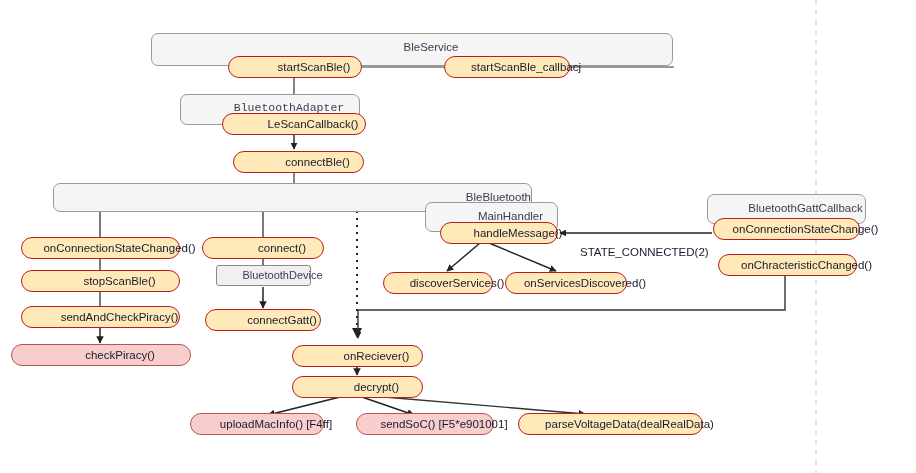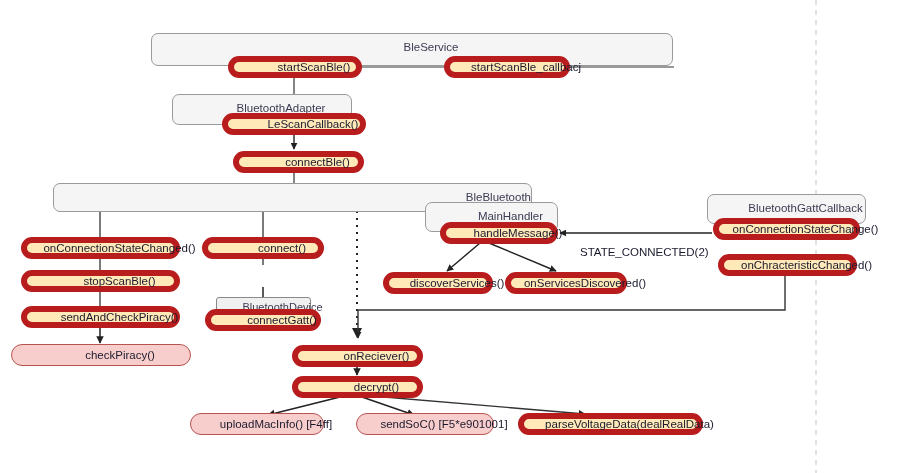--- a/index.html
+++ b/index.html
@@ -33,21 +33,21 @@
     justify-content: center;
     text-align: center;
     color: #1a1a2e;
     line-height: 1.1;
     white-space: nowrap;
     padding-left: 38px;
   }
   
   .pill {
     background: #ffe9b8;
-    border: 6px solid #b91c1c;
+    border: 1px solid #b91c1c;
     border-radius: 11px;
     font-size: 11.5px;
     height: 22px;
   }
   
   .pill.alert {
     background: #f8cecc;
     border: 1px solid #b85450;
     justify-content: center;
   }
@@ -126,21 +126,21 @@
 
     <line x1="340" y1="397" x2="268" y2="415" stroke="#222222" stroke-width="1.5" marker-end="url(#arrow)"></line>
     <line x1="362" y1="397" x2="414" y2="415" stroke="#222222" stroke-width="1.5" marker-end="url(#arrow)"></line>
     <line x1="372" y1="396" x2="585" y2="414" stroke="#333333" stroke-width="1.4" marker-end="url(#arrow)"></line>
   </svg>
 
   <div class="node container" style="left:151px; top:33px; width:522px; height:33px;">
     <span>BleService</span>
   </div>
 
-  <div class="node container" style="left:172px; top:94px; width:180px; height:31px;">
+  <div class="node container" style="left:180px; top:94px; width:180px; height:31px;font-family:Liberation Mono, monospace;">
     <span>BluetoothAdapter</span>
   </div>
 
   <div class="node container" style="left:53px; top:183px; width:479px; height:29px;justify-content:flex-end;">
     <span>BleBluetooth</span>
   </div>
 
   <div class="node container" style="left:425px; top:202px; width:133px; height:30px;">
     <span>MainHandler</span>
   </div>
@@ -178,21 +178,21 @@
   </div>
 
   <div class="node pill alert" style="left:11px; top:344px; width:180px;">
     <span>checkPiracy()</span>
   </div>
 
   <div class="node pill" style="left:202px; top:237px; width:122px;">
     <span>connect()</span>
   </div>
 
-  <div class="node rect" style="left:216px; top:265px; width:95px;margin-top:32px;">
+  <div class="node rect" style="left:216px; top:265px; width:95px;">
     <span>BluetoothDevice</span>
   </div>
 
   <div class="node pill" style="left:205px; top:309px; width:116px;">
     <span>connectGatt()</span>
   </div>
 
   <div class="node pill" style="left:440px; top:222px; width:118px;">
     <span>handleMessage()</span>
   </div>

